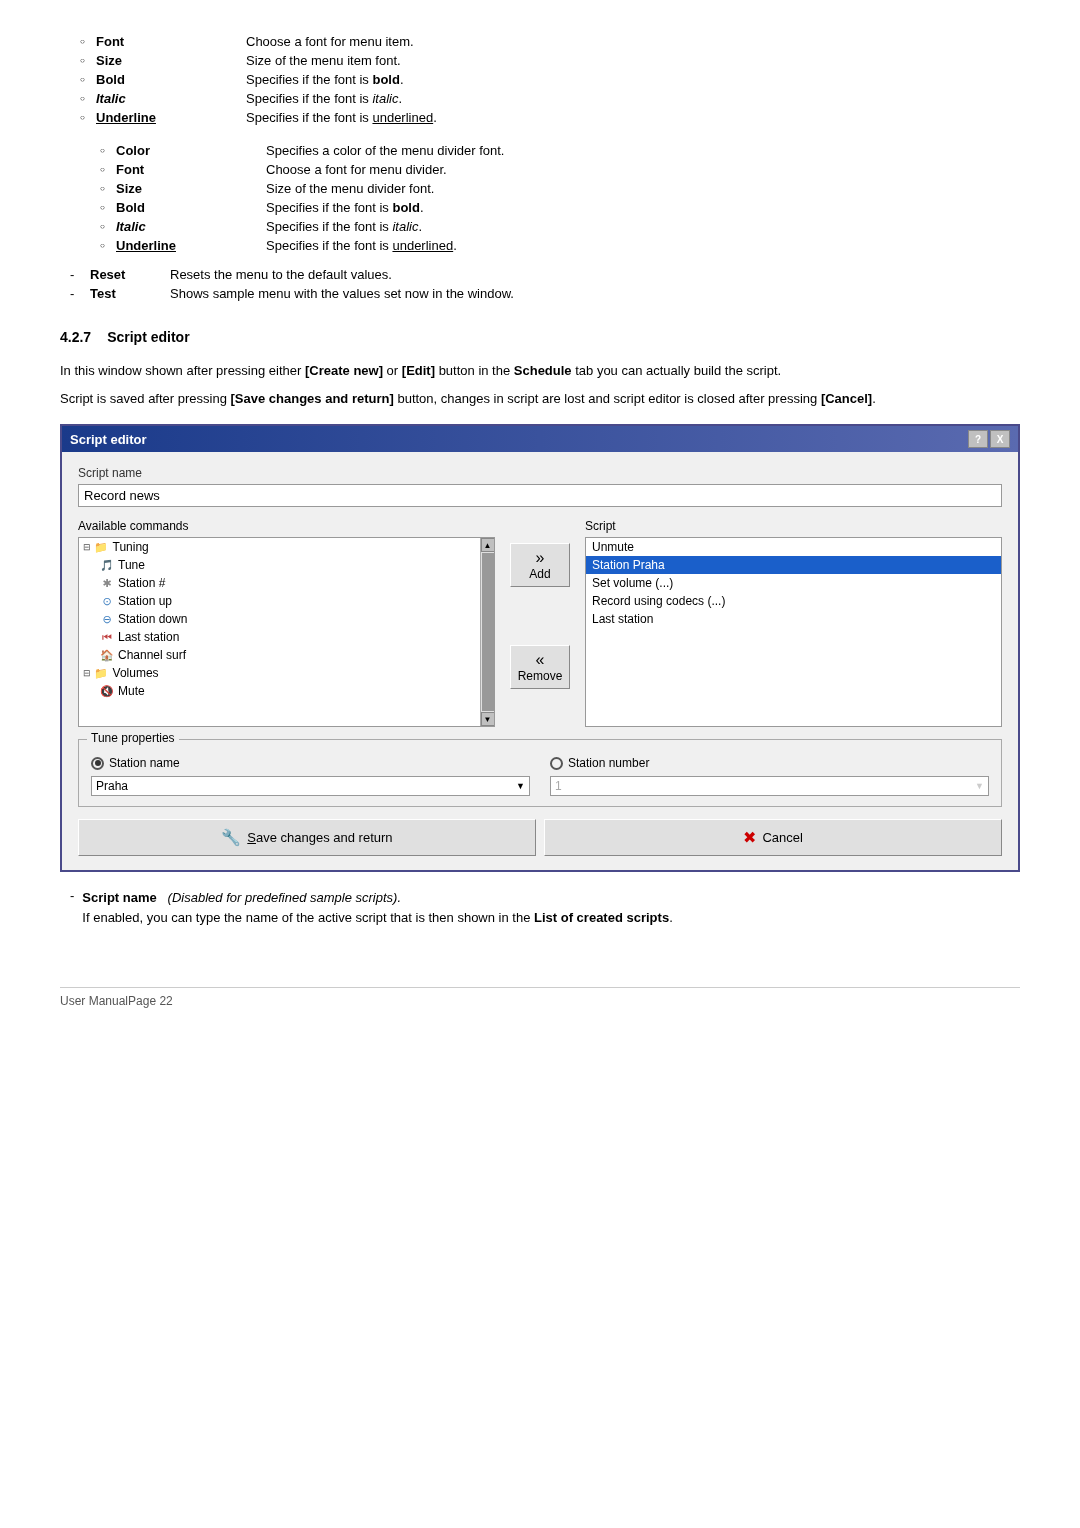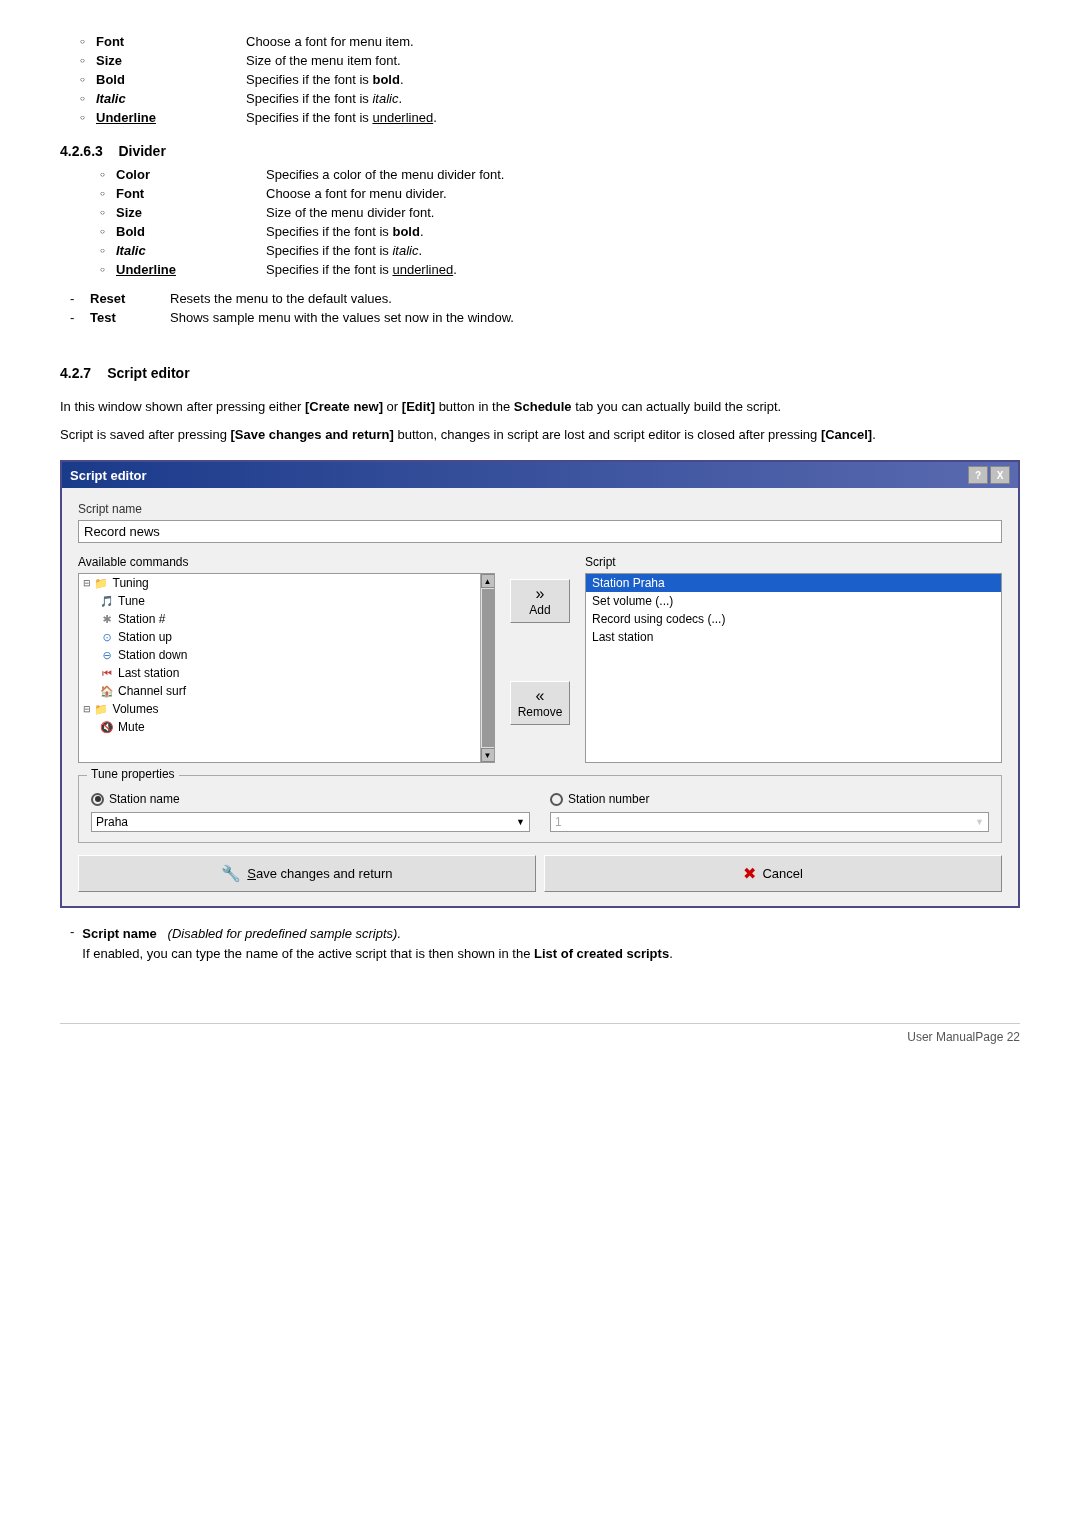--- a/index.html
+++ b/index.html
@@ -51,21 +51,21 @@
       width: 20px;
       flex-shrink: 0;
     }
     .dash-item .dash-term {
       width: 80px;
       font-weight: bold;
       flex-shrink: 0;
     }
     .dash-item .dash-desc { flex: 1; }
 
-    .section-427 { margin-top: 40px; }
+    .section-427 { margin-top: 28px; }
     .section-title { font-size: 14px; font-weight: bold; margin-bottom: 8px; }
     .para { margin-bottom: 8px; line-height: 1.5; }
 
     
     .script-editor-window {
       border: 2px solid #4a4a8a;
       margin: 16px 0;
       background: #f0f0f0;
     }
     .script-editor-titlebar {
@@ -312,21 +312,21 @@
     }
     .note-dash { flex-shrink: 0; }
     .note-content { flex: 1; line-height: 1.5; }
 
     
     .page-footer {
       margin-top: 60px;
       border-top: 1px solid #ccc;
       padding-top: 6px;
       display: flex;
-      justify-content: flex-end;
+      justify-content: flex-start;
       font-size: 12px;
       color: #555;
     }
 
     
     b { font-weight: bold; }
     i { font-style: italic; }
     u { text-decoration: underline; }
   </style>
 </head>
@@ -356,24 +356,20 @@
       <span class="desc">Specifies if the font is <i>italic</i>.</span>
     </div>
     <div class="list-item">
       <span class="bullet">○</span>
       <span class="term" style="text-decoration:underline;">Underline</span>
       <span class="desc">Specifies if the font is <u>underlined</u>.</span>
     </div>
   </div>
 
   <div style="margin-top: 18px;">
-    <div class="section-header">
-      <span>4.2.6.3</span>&nbsp;&nbsp;&nbsp;
-      <span>Divider</span>
-    </div>
     <div class="sub-section">
       <div class="list-item">
         <span class="bullet">○</span>
         <span class="term">Color</span>
         <span class="desc">Specifies a color of the menu divider font.</span>
       </div>
       <div class="list-item">
         <span class="bullet">○</span>
         <span class="term">Font</span>
         <span class="desc">Choose a font for menu divider.</span>
@@ -504,20 +500,21 @@
             </div>
             <div class="mid-btn" style="margin-top: 50px;">
               <span class="mid-btn-icon">«</span>
               <span>Remove</span>
             </div>
           </div>
 
           <div class="script-list">
             <div class="script-label">Script</div>
             <div class="script-box">
+              <div class="script-item">Unmute</div>
               <div class="script-item selected">Station Praha</div>
               <div class="script-item">Set volume (...)</div>
               <div class="script-item">Record using codecs (...)</div>
               <div class="script-item">Last station</div>
             </div>
           </div>
         </div>
 
         
         <div class="tune-props-group">

